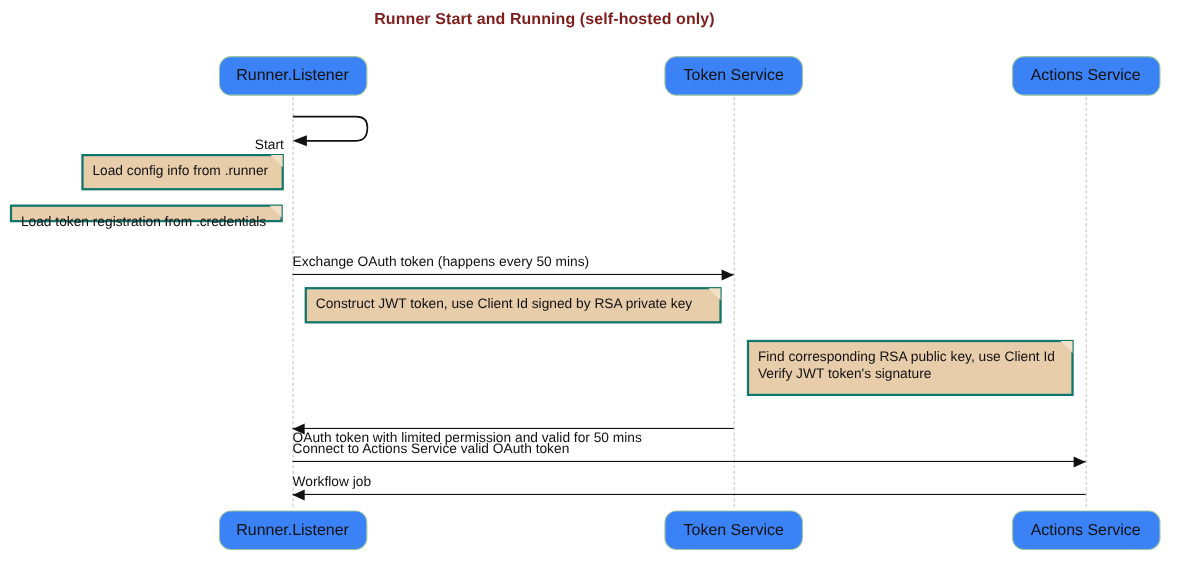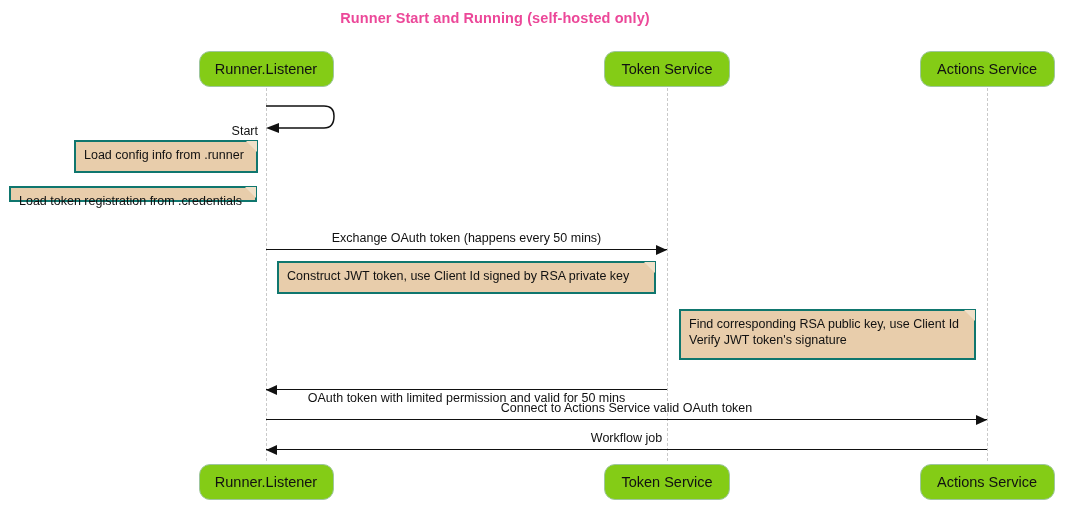--- a/index.html
+++ b/index.html
@@ -25,36 +25,36 @@
   }
   .diagram-title {
     position: absolute;
     left: 0;
     top: 10px;
     width: 990px;
     text-align: center;
     font-size: 14.5px;
     font-weight: bold;
     letter-spacing: 0.1px;
-    color: #ec4899;
+    color: #7f1d1d;
   }
   
   .lifeline {
     position: absolute;
     width: 0px;
     border-left: 1.5px dashed #c9c9c9;
     top: 88px;
     height: 373px;
   }
   
   .participant {
     position: absolute;
     height: 36px;
     border-radius: 11px;
-    background: #84cc16;
+    background: #3b82f6;
     border: 1px solid #9ec69e;
     display: flex;
     align-items: center;
     justify-content: center;
     box-sizing: border-box;
   }
   .participant span {
     font-size: 14.5px;
     color: #111;
     white-space: nowrap;
@@ -109,21 +109,21 @@
   .arrowhead.left {
     border-top: 5px solid transparent;
     border-bottom: 5px solid transparent;
     border-right: 11px solid #111;
   }
   .msg-label {
     position: absolute;
     font-size: 12.5px;
     color: #111;
     white-space: nowrap;
-    text-align: center;
+    text-align: left;
   }
 </style>
 </head>
 <body>
 
 <div id="diagram-root">
   <div class="diagram-title">Runner Start and Running (self-hosted only)</div>
 <div class="lifeline" style="left: 266px;"></div>
     <div class="lifeline" style="left: 667px;"></div>
     <div class="lifeline" style="left: 987px;"></div>

